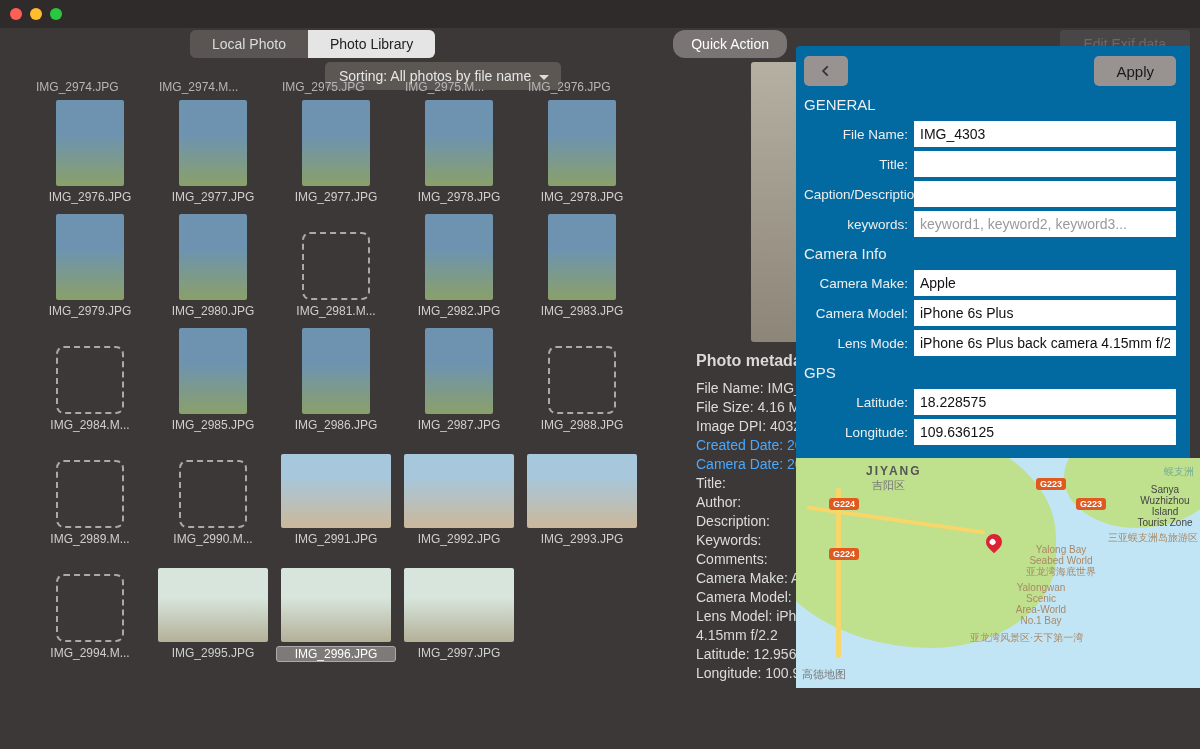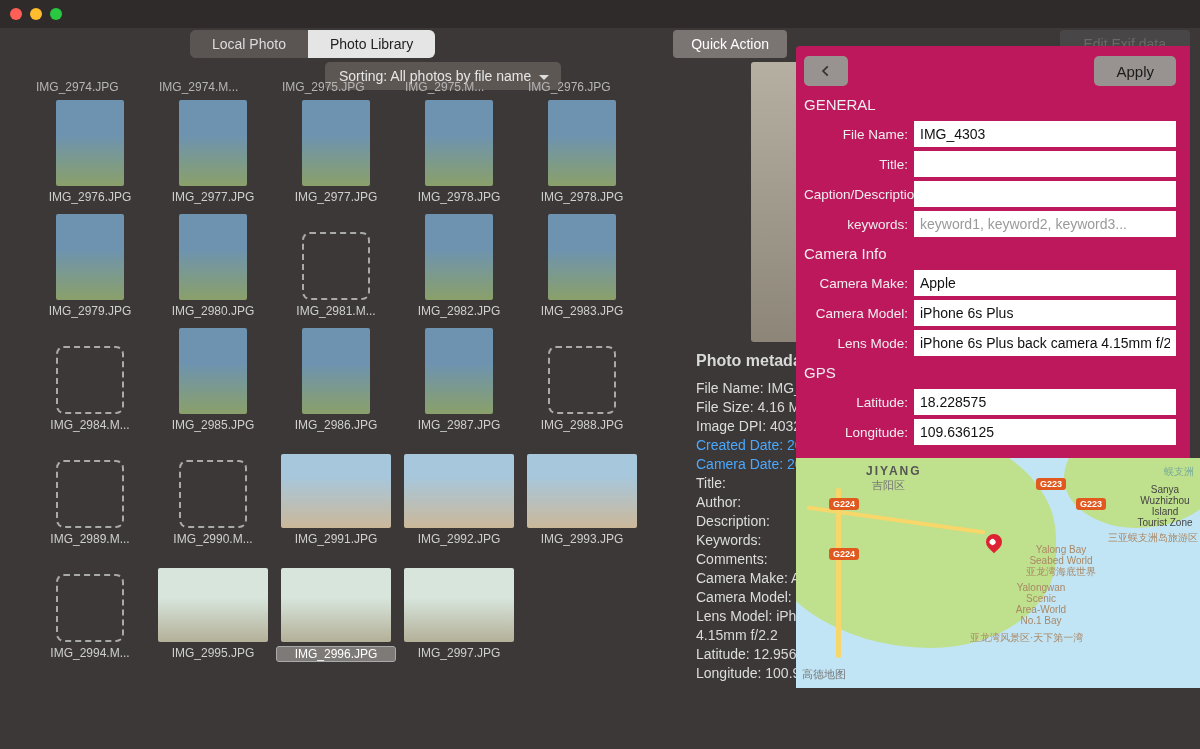--- a/index.html
+++ b/index.html
@@ -31,21 +31,21 @@
     background:#5a5553;
   }
   .seg button{
     border:none; padding:6px 22px; font-size:14px; cursor:pointer;
     background:#5a5553; color:#dcdcdc;
   }
   .seg button.active{ background:#e5e5e5; color:#222; }
   .quick {
     margin-left:238px;
     background:#7a7472; color:#fff; border:none;
-    padding:6px 18px; border-radius:4px; font-size:14px;
+    padding:6px 18px; border-radius:12px; font-size:14px;
   }
   .editexif{
     margin-left:auto;
     background:#555; color:#999; border:none;
     padding:6px 24px; border-radius:4px; font-size:14px;
     opacity:.5;
   }
   .sortbar{
     position:absolute; top:62px; left:325px;
     background:#5d5754; color:#e6e6e6;
@@ -98,21 +98,21 @@
     border-radius:3px; margin-bottom:10px;
   }
   .meta h3{ font-size:16px; font-weight:600; margin:4px 0 10px;}
   .meta .row{ margin:3px 0; font-size:14px;}
   .meta .row.link{ color:#4aa8ff; }
   .meta .row .lab{ color:#ddd;}
 
   
   .editor{
     position:absolute; top:46px; left:796px; width:394px; height:592px;
-    background:#be185d;
+    background:#0369a1;
     border-radius:4px 0 0 0;
     padding:10px 14px 0 8px;
     color:#eee;
   }
   .editor .ehead{ display:flex; justify-content:space-between; margin-bottom:10px;}
   .backbtn{ width:44px;height:30px;background:#989390;border:none;border-radius:5px;display:flex;align-items:center;justify-content:center;cursor:pointer;}
   .backbtn svg{stroke:#333;}
   .applybtn{ background:#989390;color:#1a1a1a;border:none;height:30px;padding:0 22px;border-radius:5px;font-size:15px;cursor:pointer;}
   .editor h4{ font-size:15px; font-weight:400; margin:8px 0 8px 0; color:#eee;}
   .frow{ display:flex; align-items:center; margin:4px 0;}

